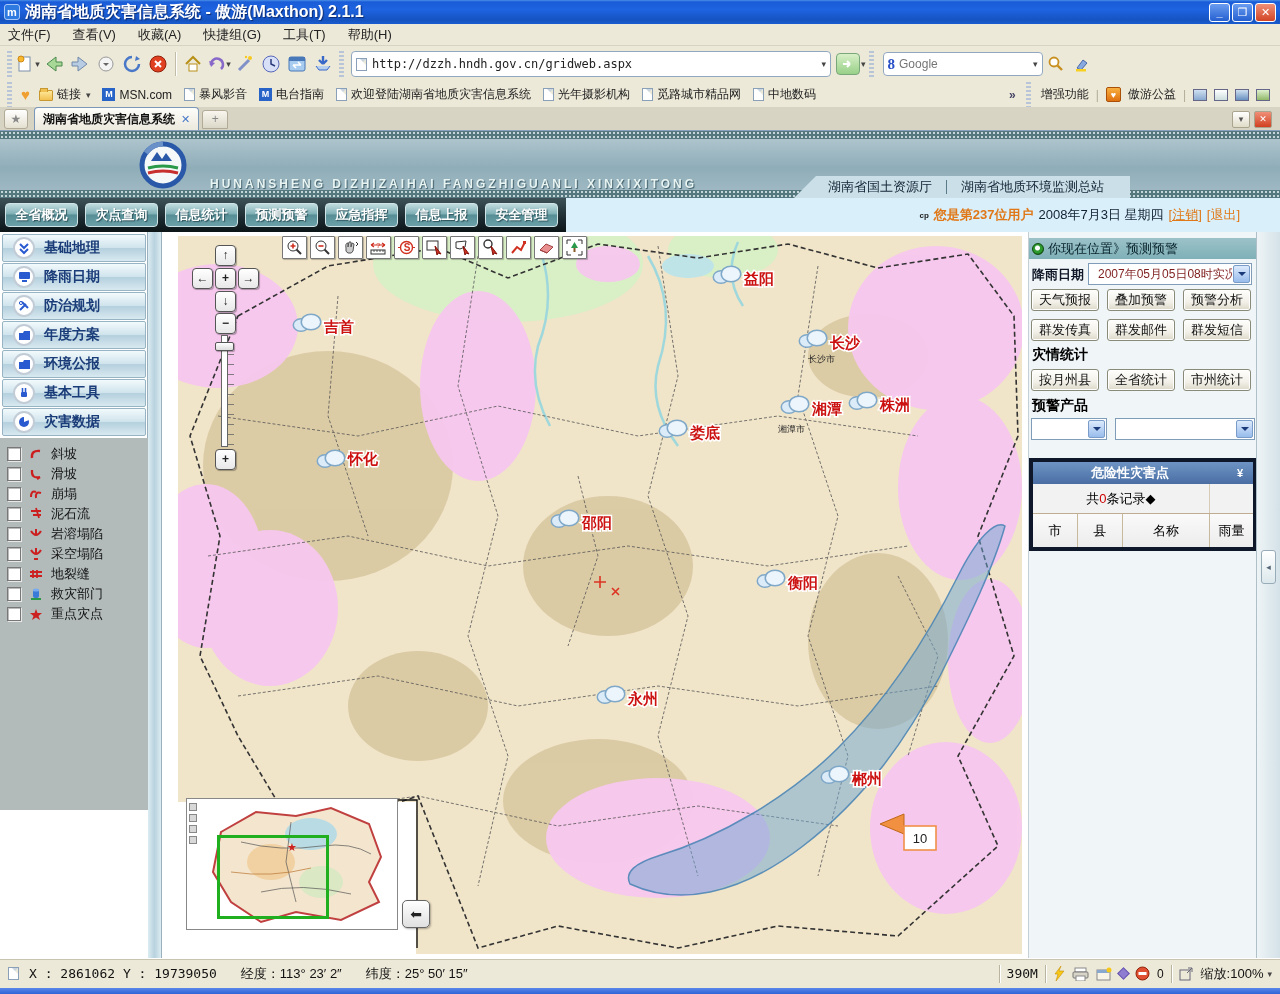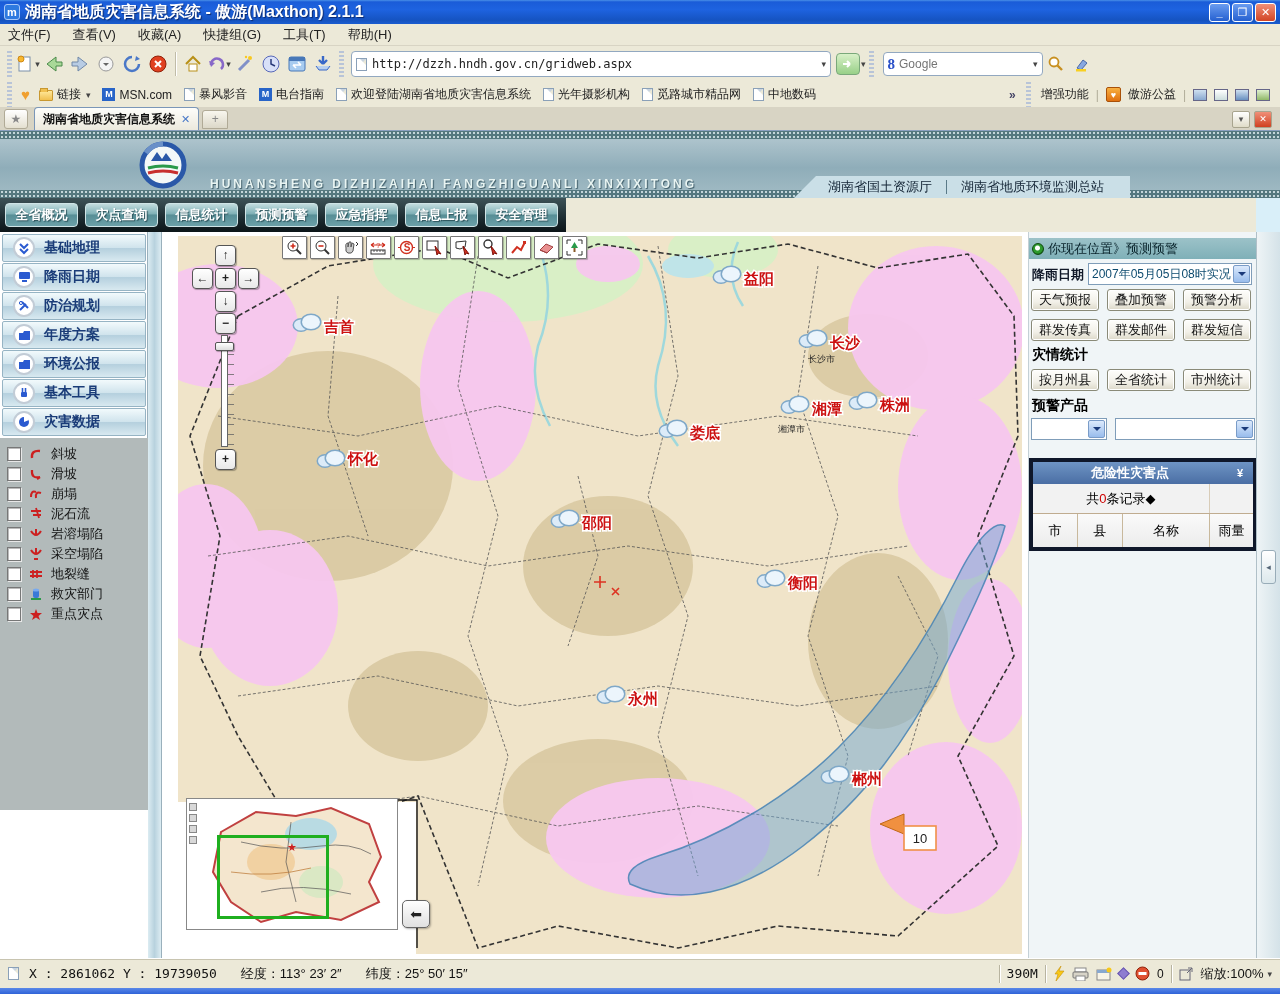--- a/index.html
+++ b/index.html
@@ -149,21 +149,21 @@
     border:1px solid #666; border-radius:5px; box-shadow:1px 1px 2px rgba(0,0,0,.3); text-align:center; line-height:26px; font-size:14px; color:#222; }
 
   
   .rightpanel { position:absolute; left:1028px; top:232px; width:228px; height:726px; background:#f0f5f7; border-left:1px solid #c4d0d6; }
   .locbar { position:absolute; left:0; top:6px; width:228px; height:21px; background:linear-gradient(180deg,#9cc2c8,#7fb0b8);
     display:flex; align-items:center; gap:4px; padding-left:3px; font-size:13px; color:#08222a; }
   .greendot { width:12px; height:12px; border-radius:50%; background:radial-gradient(circle at 45% 40%, #fff 0 2px, #2d9a2d 3px 5px, #1a6a1a 6px); border:1px solid #0c4a0c; }
   .rainrow { position:absolute; left:0; top:30px; width:222px; height:24px; }
   .rainlbl { position:absolute; left:3px; top:4px; font-weight:bold; font-size:13px; color:#101828; }
   .xpsel { position:absolute; height:22px; background:#fff; border:1px solid #7f9db9; display:flex; align-items:center; }
-  .xpsel .val { flex:1; font-size:12px; color:#0c4a6e; padding-left:3px; white-space:nowrap; overflow:hidden; }
+  .xpsel .val { flex:1; font-size:12px; color:#7f1d1d; padding-left:3px; white-space:nowrap; overflow:hidden;margin-left:6px; }
   .selarrow { width:17px; height:18px; margin:1px; border:1px solid #7a9cc8; border-radius:2px;
     background:linear-gradient(180deg,#dceafc,#98bcec); display:flex; align-items:center; justify-content:center; }
   .selarrow::after { content:""; border:4px solid transparent; border-top-color:#1a3a7a; margin-top:4px; }
   .btnrow { position:absolute; left:0; width:228px; display:flex; padding-left:2px; gap:8px; }
   .xpbtn { width:68px; height:22px; border:1px solid #8a8a78; border-radius:3px;
     background:linear-gradient(180deg,#fefefc 0%,#f2f0e8 60%,#dcd8c8 100%);
     box-shadow:inset 0 0 0 1px #fff; font-size:13px; color:#111; text-align:center; line-height:20px; }
   .ptitle { position:absolute; left:3px; font-weight:bold; font-size:14px; color:#000; }
   .danger { position:absolute; left:0; top:226px; width:228px; background:#f2f2f2; border:4px solid #0f172a; }
   .dhead { height:22px; background:linear-gradient(180deg,#6e94c4 0%,#4a6ea4 100%); color:#fff; font-weight:bold;
@@ -416,20 +416,27 @@
 
   <div class="navrow">
     <div class="navleft">
       <div class="navbtn">全省概况</div>
       <div class="navbtn">灾点查询</div>
       <div class="navbtn">信息统计</div>
       <div class="navbtn">预测预警</div>
       <div class="navbtn">应急指挥</div>
       <div class="navbtn">信息上报</div>
       <div class="navbtn">安全管理</div>
+    </div>
+    <div class="userbar">
+      <span class="pfx">cp</span>
+      <span class="orange">您是第237位用户</span>
+      <span>2008年7月3日 星期四</span>
+      <a>[注销]</a>
+      <a class="exit">[退出]</a>
     </div>
     <div class="navedge"></div>
   </div>
 
   <div class="sidebar">
     <div class="sb-sections">
       <div class="sb-item">
         <span class="sb-ic">
             <svg width="12" height="13">
               <path d="M2 2 L6 6 L10 2 M2 7 L6 11 L10 7" stroke="#2a5ad0" stroke-width="2" fill="none"></path>

